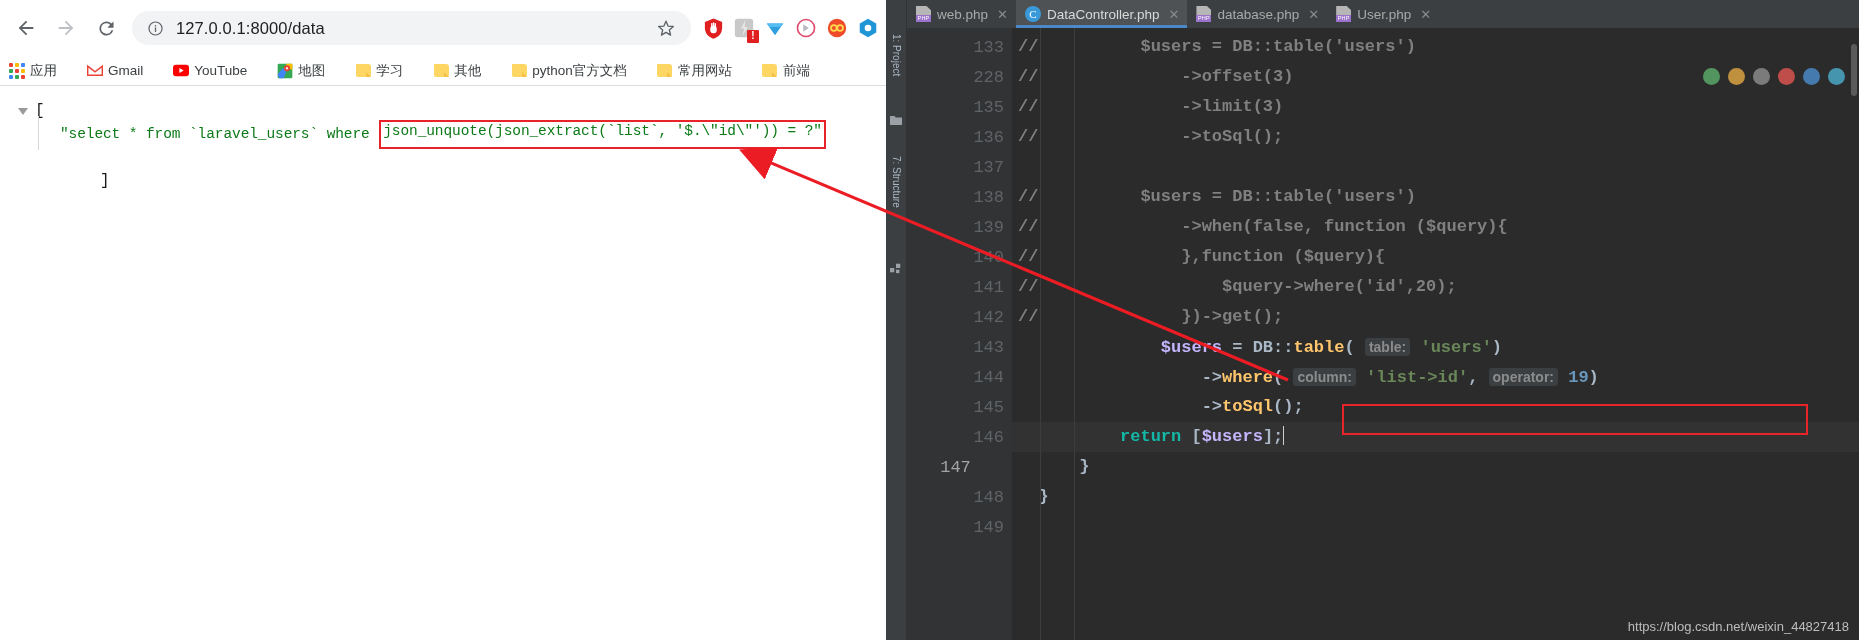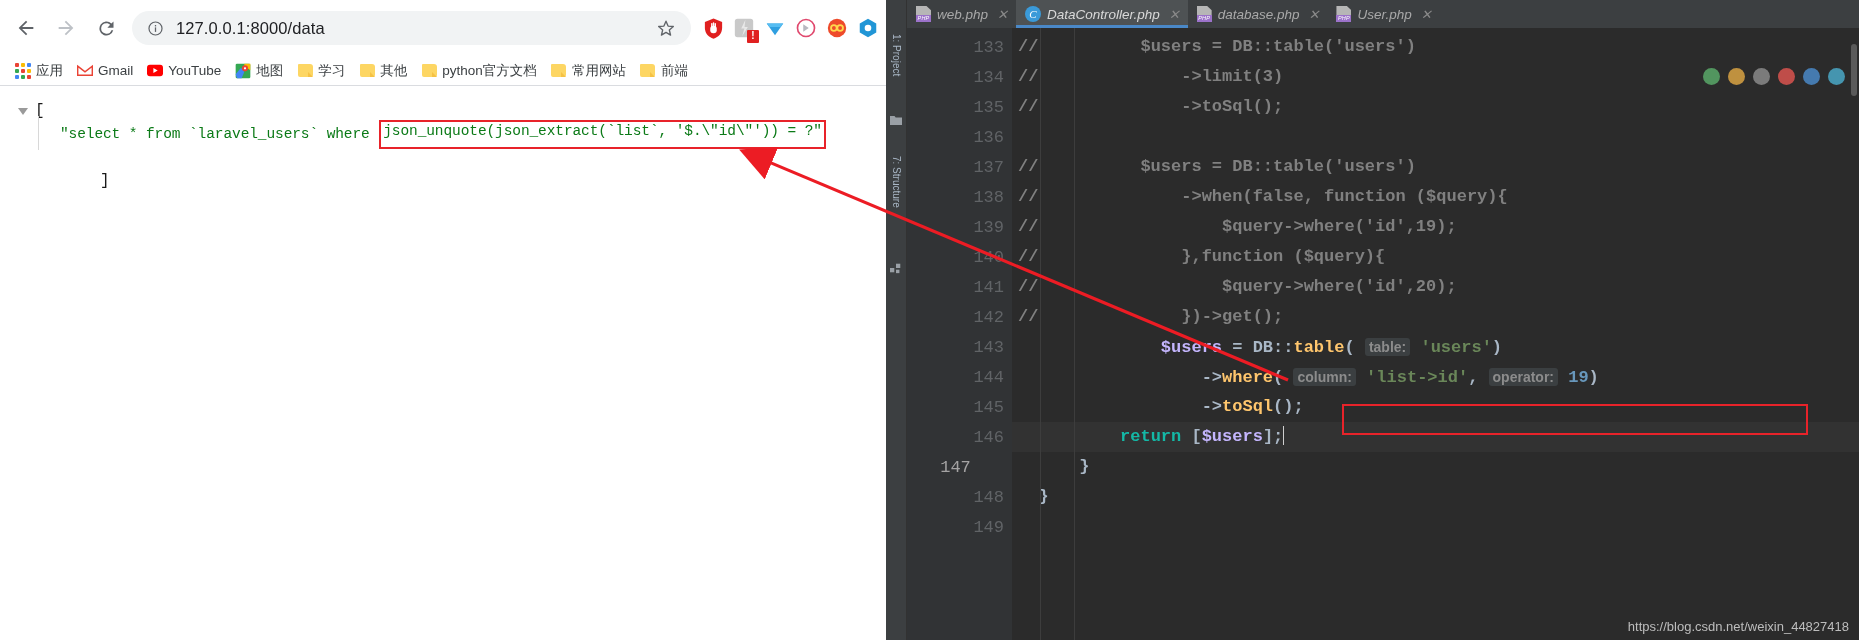--- a/index.html
+++ b/index.html
@@ -105,22 +105,22 @@
     text-align: center;
     border-radius: 1px;
     font-family: "Liberation Sans", sans-serif;
   }
 
   
   .bookmarks {
     height: 30px;
     display: flex;
     align-items: center;
-    padding: 0 9px;
-    gap: 2px;
+    padding: 0 3px;
+    gap: 18px;
     border-bottom: 1px solid #dadce0;
     box-sizing: border-box;
     overflow: hidden;
   }
   .bm {
     display: flex;
     align-items: center;
     gap: 5px;
     padding: 3px 6px;
     border-radius: 4px;
@@ -233,21 +233,20 @@
     display: flex;
     flex-direction: column;
     overflow: hidden;
   }
   .tabbar {
     height: 28px;
     background: #3c3f41;
     display: flex;
     align-items: stretch;
     flex: 0 0 28px;
-    font-style: italic;
   }
   .toolwin-strip {
     width: 20px;
     background: #3c3f41;
     position: relative;
     flex: 0 0 20px;
     border-right: 1px solid #323232;
   }
   .vlabel {
     position: absolute;
@@ -690,21 +689,21 @@
           </svg>
         </span>
       </div>
 
       <div class="gutter">
         <div class="gline">
             <span>133</span>
             <span class="fold start">−</span>
           </div>
         <div class="gline">
-            <span>134</span>
+            <span>228</span>
           </div>
         <div class="gline">
             <span>135</span>
           </div>
         <div class="gline">
             <span>136</span>
             <span class="fold end">−</span>
           </div>
         <div class="gline">
             <span>137</span>
@@ -749,26 +748,26 @@
             <span>149</span>
             <span class="fold end">−</span>
           </div>
       </div>
 
       <div class="code">
         <div class="vsep" style="left:28px"></div>
         <div class="vsep" style="left:62px"></div>
 
         <div class="cline"><span class="cm">//</span><span class="cm">          </span><span class="cm">$users = DB::table('users')</span></div>
+        <div class="cline"><span class="cm">//</span><span class="cm">              -&gt;offset(3)</span></div>
         <div class="cline"><span class="cm">//</span><span class="cm">              -&gt;limit(3)</span></div>
         <div class="cline"><span class="cm">//</span><span class="cm">              -&gt;toSql();</span></div>
         <div class="cline"></div>
         <div class="cline"><span class="cm">//</span><span class="cm">          $users = DB::table('users')</span></div>
         <div class="cline"><span class="cm">//</span><span class="cm">              -&gt;when(false, function ($query){</span></div>
-        <div class="cline"><span class="cm">//</span><span class="cm">                  $query-&gt;where('id',19);</span></div>
         <div class="cline"><span class="cm">//</span><span class="cm">              },function ($query){</span></div>
         <div class="cline"><span class="cm">//</span><span class="cm">                  $query-&gt;where('id',20);</span></div>
         <div class="cline"><span class="cm">//</span><span class="cm">              })-&gt;get();</span></div>
 
         <div class="cline"><span class="plain">              </span><span class="var">$users</span><span class="plain"> = </span><span class="plain">DB</span><span class="plain">::</span><span class="fn">table</span><span class="plain">( </span><span class="hint">table:</span><span class="str"> 'users'</span><span class="plain">)</span></div>
 
         <div class="cline"><span class="plain">                  </span><span class="plain">-&gt;</span><span class="fn">where</span><span class="plain">( </span><span class="hint">column:</span><span class="str"> 'list-&gt;id'</span><span class="plain">, </span><span class="hint">operator:</span><span class="num"> 19</span><span class="plain">)</span></div>
 
         <div class="cline"><span class="plain">                  -&gt;</span><span class="fn">toSql</span><span class="plain">();</span></div>
 

